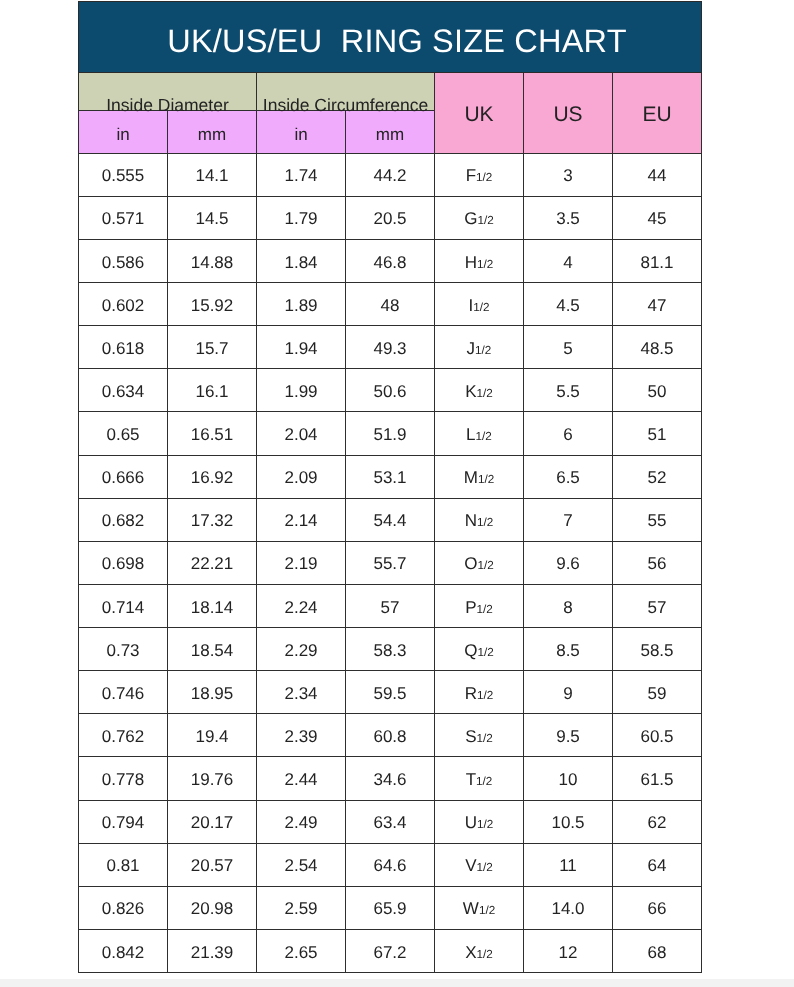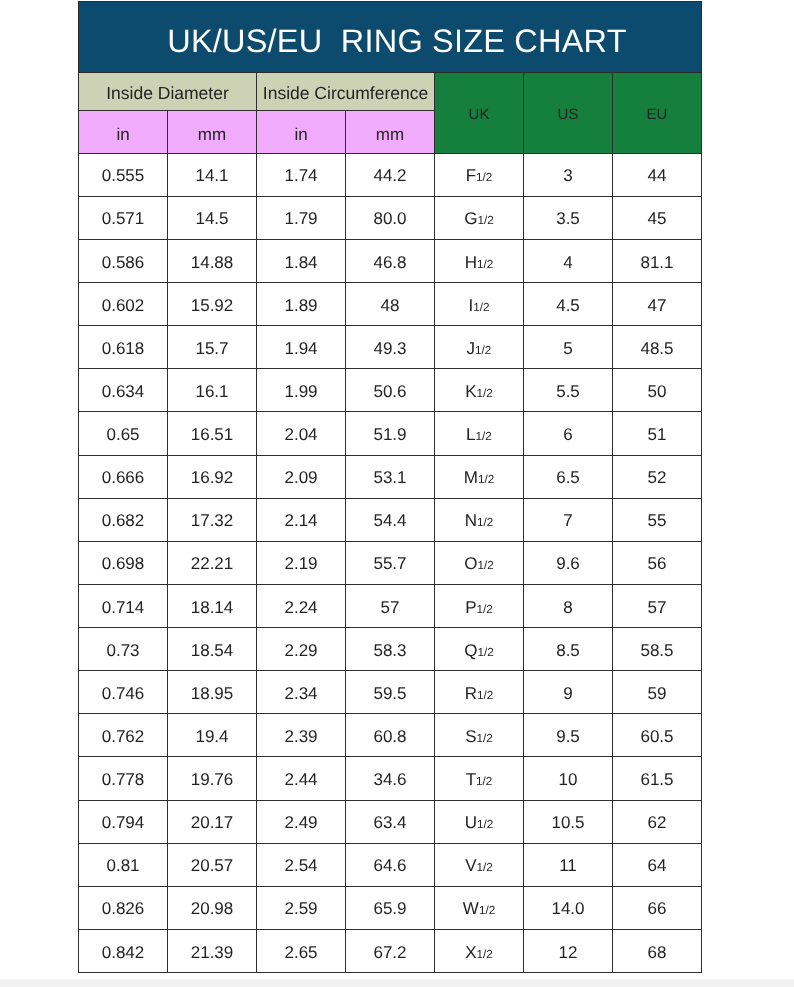--- a/index.html
+++ b/index.html
@@ -56,23 +56,23 @@
     white-space: pre;
     padding-left: 14px;
     border-color: #2b2b2b;
   }
   table.ring td.grp {
     background: #ced2b5;
     height: 36.6px;
     font-size: 17.5px;
   }
   table.ring td.rgn {
-    background: #15803d;
+    background: #f9a8d4;
     height: 79.7px;
-    font-size: 15px;
+    font-size: 21px;
   }
   table.ring td.unit {
     background: #f0abfc;
     height: 42.0px;
     font-size: 17px;
   }
   table.ring td.data {
     height: 42.14px;
     font-size: 17px;
     background: #ffffff;
@@ -80,21 +80,21 @@
   table.ring td .tx {
     display: block;
     position: relative;
     top: 1px;
     line-height: 1;
   }
   table.ring td.title-cell .tx {
     top: 4px;
     line-height: 1;
   }
-  table.ring td.grp .tx { top: 2px; text-align: center; }
+  table.ring td.grp .tx { top: 14px; text-align: center; }
   table.ring td.unit .tx { top: 3px; }
   table.ring td.rgn .tx { top: 2px; }
   .uk .frac {
     font-size: 0.69em;
     vertical-align: baseline;
   }
 </style>
 </head>
 <body>
 
@@ -163,21 +163,21 @@
             <td class="data">
               <span class="tx">0.571</span>
             </td>
             <td class="data">
               <span class="tx">14.5</span>
             </td>
             <td class="data">
               <span class="tx">1.79</span>
             </td>
             <td class="data">
-              <span class="tx">80.0</span>
+              <span class="tx">20.5</span>
             </td>
             <td class="data uk">
               <span class="tx"><span>G</span><span class="frac">1/2</span></span>
             </td>
             <td class="data">
               <span class="tx">3.5</span>
             </td>
             <td class="data">
               <span class="tx">45</span>
             </td>

